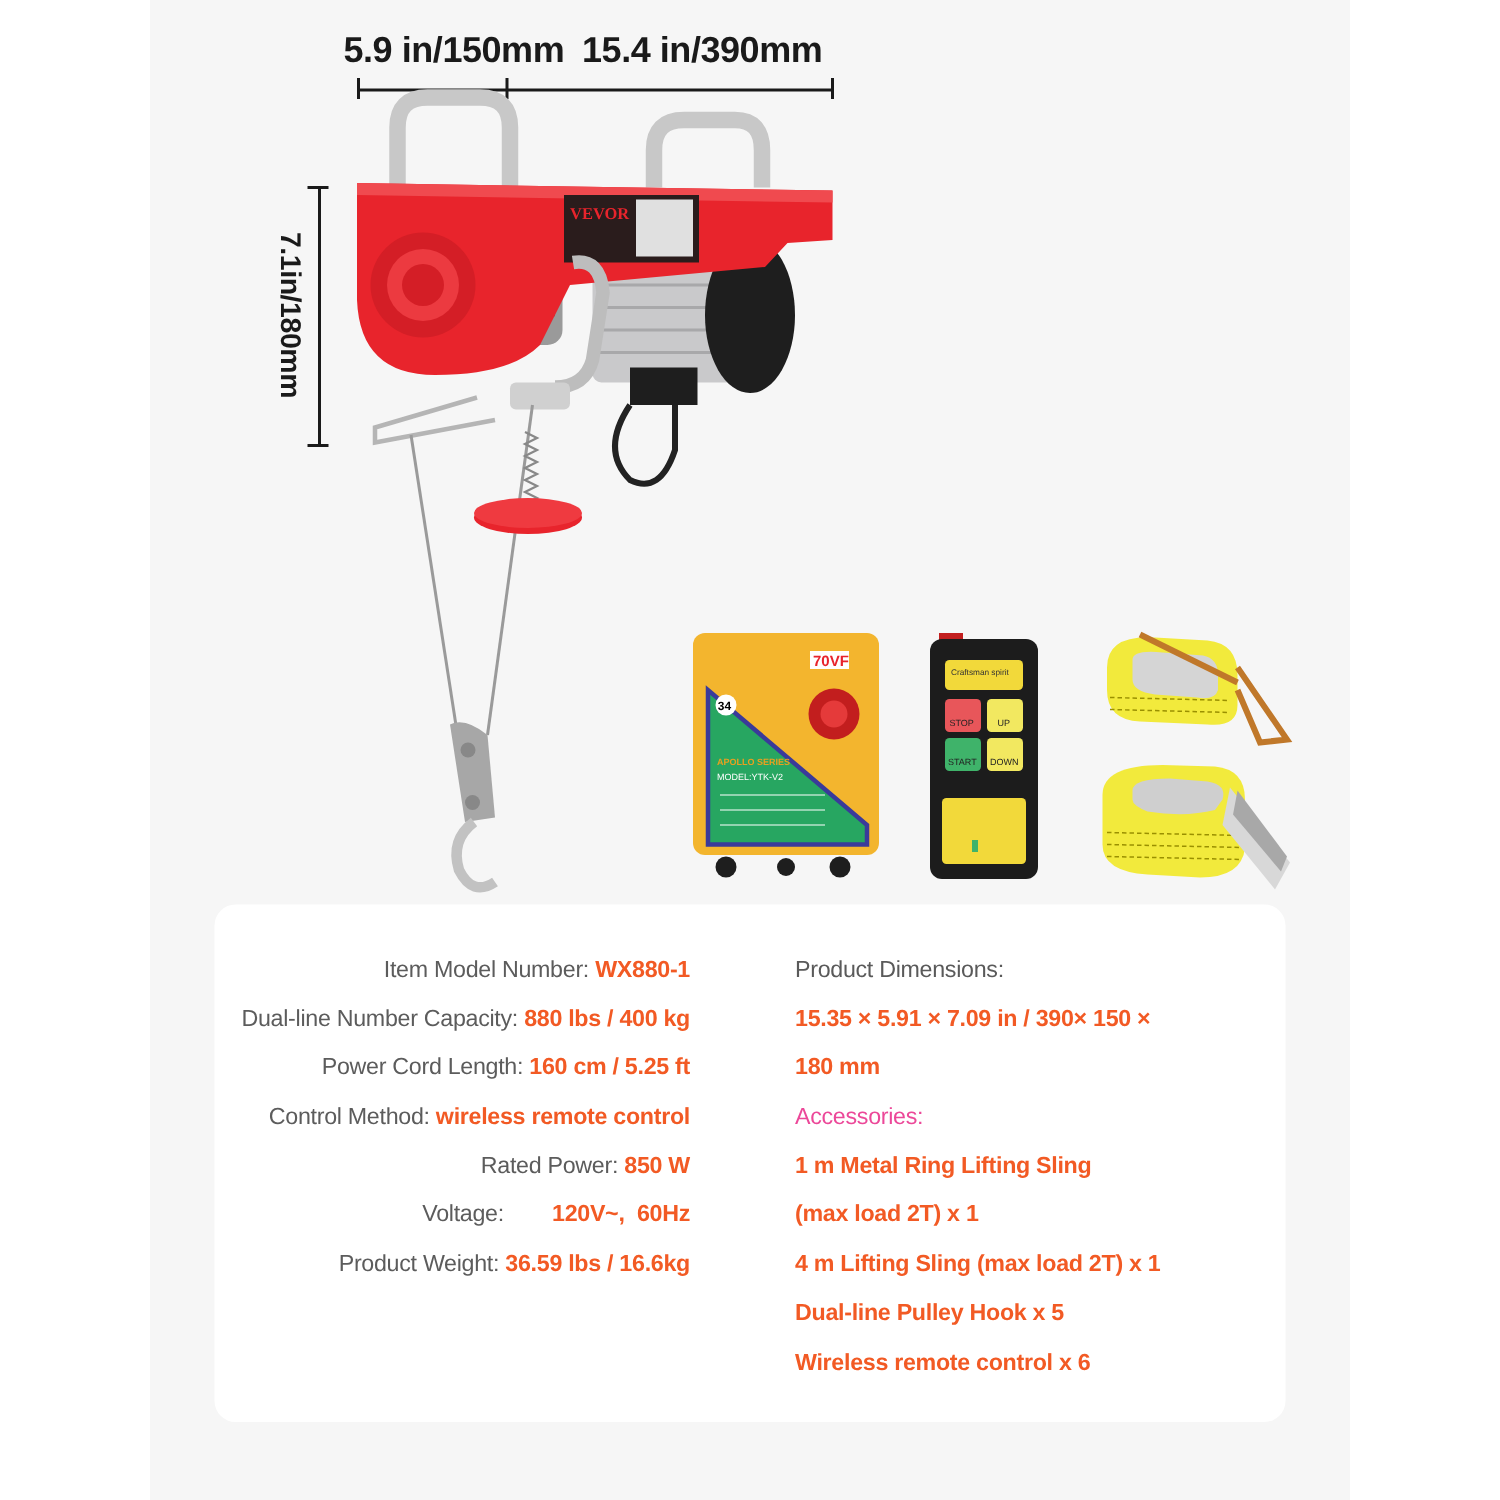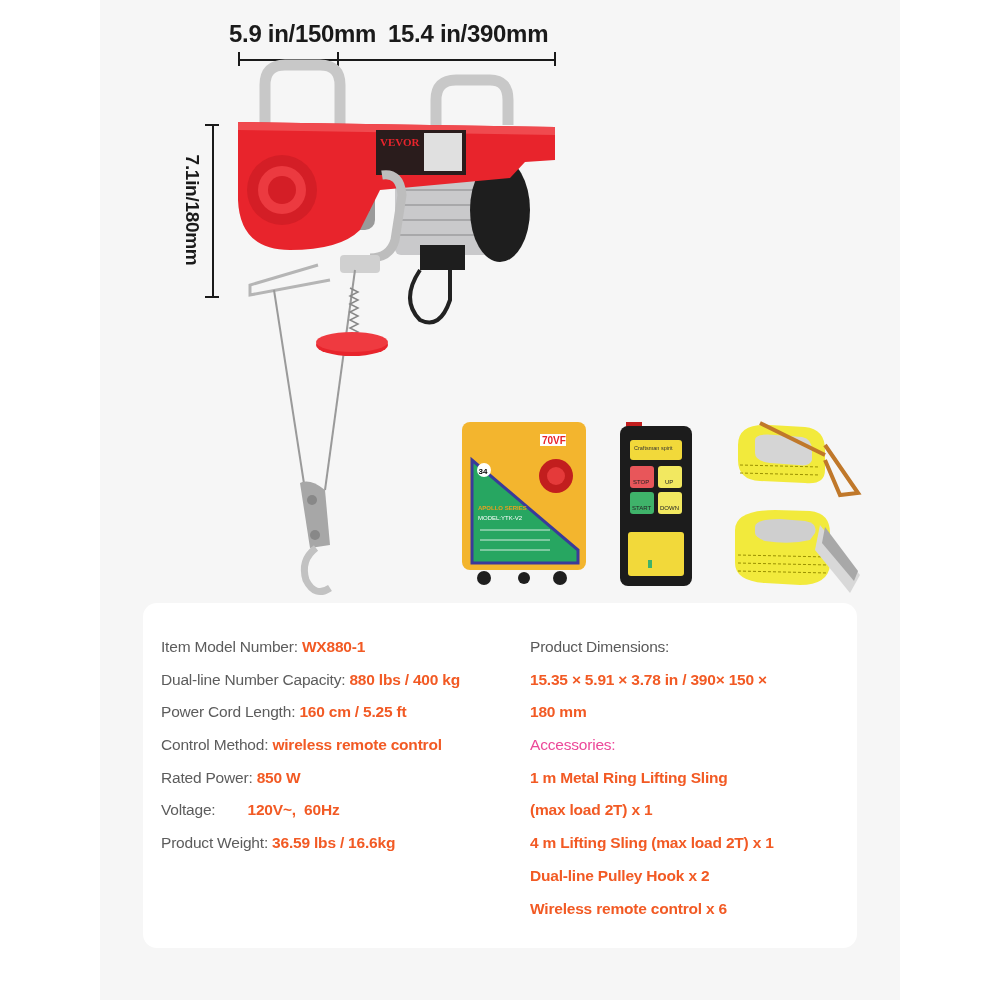--- a/index.html
+++ b/index.html
@@ -14,21 +14,21 @@
   .dim-vert-label { position: absolute; left: 180px; top: 140px; width: 24px; height: 140px; }
   .dim-vert-label span { position: absolute; left: 50%; top: 50%; transform: translate(-50%,-50%) rotate(90deg); font-weight: 700; font-size: 19px; color: #1a1a1a; white-space: nowrap; letter-spacing: -0.3px; }
 
   .hoist { position: absolute; left: 220px; top: 55px; width: 340px; height: 555px; }
 
   .accessory { position: absolute; }
 
   
   .spec-card { position: absolute; left: 143px; top: 603px; width: 714px; height: 345px; background: #ffffff; border-radius: 14px; }
   .spec-col { position: absolute; top: 28px; }
-  .spec-col.left { left: 18px; }
+  .spec-col.left { left: 18px; text-align: right; }
   .spec-col.right { left: 387px; }
   .spec-line { height: 32.7px; font-size: 15.5px; line-height: 32.7px; white-space: nowrap; color: #5a5a5a; letter-spacing: -0.2px; }
   .spec-line .lbl { color: #5c5c5c; }
   .spec-line .val { color: #f25a24; font-weight: 700; }
   .spec-line .bold-lbl { color: #ec4899; font-weight: 400; }
   .spec-line.orange { color: #f25a24; font-weight: 700; }
 </style>
 </head>
 <body>
 
@@ -170,22 +170,22 @@
     <div class="spec-line"><span class="lbl">Dual-line Number Capacity: </span><span class="val">880 lbs / 400 kg</span></div>
     <div class="spec-line"><span class="lbl">Power Cord Length: </span><span class="val">160 cm / 5.25 ft</span></div>
     <div class="spec-line"><span class="lbl">Control Method: </span><span class="val">wireless remote control</span></div>
     <div class="spec-line"><span class="lbl">Rated Power: </span><span class="val">850 W</span></div>
     <div class="spec-line"><span class="lbl">Voltage: </span><span class="val" style="white-space:pre;margin-left:28px;">120V~,  60Hz</span></div>
     <div class="spec-line"><span class="lbl">Product Weight: </span><span class="val">36.59 lbs / 16.6kg</span></div>
   </div>
 
   <div class="spec-col right">
     <div class="spec-line">Product Dimensions:</div>
-    <div class="spec-line orange">15.35 × 5.91 × 3.78 in / 390× 150 ×</div>
+    <div class="spec-line orange">15.35 × 5.91 × 7.09 in / 390× 150 ×</div>
     <div class="spec-line orange">180 mm</div>
     <div class="spec-line"><span class="bold-lbl">Accessories:</span></div>
     <div class="spec-line orange">1 m Metal Ring Lifting Sling</div>
     <div class="spec-line orange">(max load 2T) x 1</div>
     <div class="spec-line orange">4 m Lifting Sling (max load 2T) x 1</div>
-    <div class="spec-line orange">Dual-line Pulley Hook x 2</div>
+    <div class="spec-line orange">Dual-line Pulley Hook x 5</div>
     <div class="spec-line orange">Wireless remote control x 6</div>
   </div>
 </div>
 
 </body></html>

